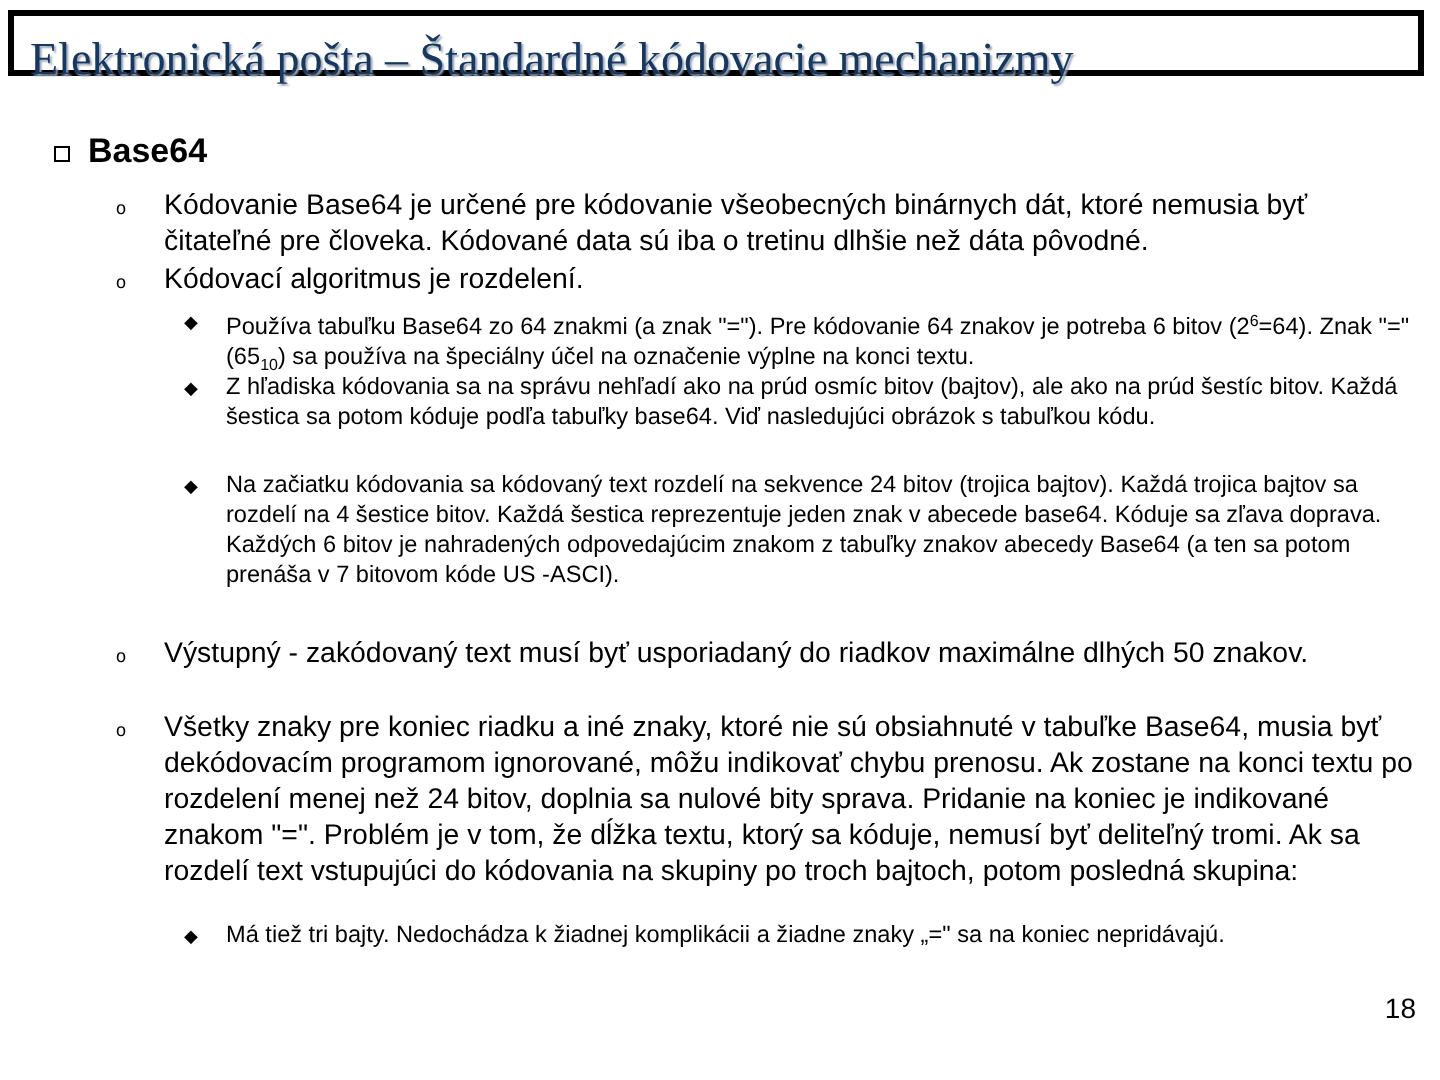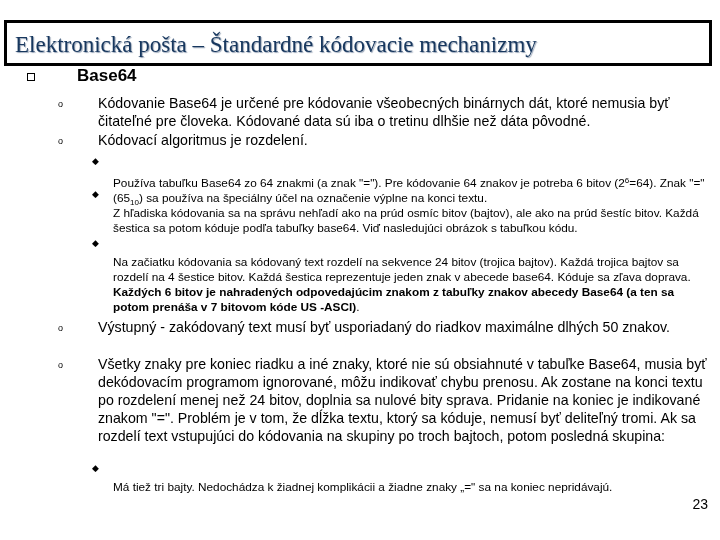--- a/index.html
+++ b/index.html
@@ -1,33 +1,33 @@
 <!DOCTYPE html>
 <html><head>
 <meta charset="utf-8">
 <style>
   html, body { margin: 0; padding: 0; background: #ffffff; }
   body { width: 720px; height: 540px; position: relative; overflow: hidden;
          font-family: "Liberation Sans", sans-serif; color: #000; }
-  .title-box { position: absolute; left: 4px; top: 5px; width: 708px; height: 46px;
-               border: 3px solid #000; box-sizing: border-box; margin-top: 15px; }
+  .title-box { position: absolute; left: 4px; top: 5px; width: 708px; height: 33px;
+               border: 3px solid #000; box-sizing: border-box; }
   .title-text { position: absolute; left: 8px; top: 9px; font-family: "Liberation Serif", serif;
                 font-size: 23px; color: #17375e; text-shadow: 1px 1px 1px #9aa6b8; white-space: nowrap; }
   .l1 { position: absolute; left: 27px; top: 66px; }
   .l1-bullet { position: absolute; left: 0; top: 7px; width: 6px; height: 6px; border: 1.5px solid #000; }
-  .l1-text { position: absolute; left: 17px; top: 0; font-size: 17px; font-weight: bold; white-space: nowrap; margin-left: 33px; }
+  .l1-text { position: absolute; left: 17px; top: 0; font-size: 17px; font-weight: bold; white-space: nowrap; }
   .l2 { position: absolute; left: 58px; width: 650px; font-size: 14.2px; line-height: 18px; }
   .l2-bullet { position: absolute; left: 0; top: 6px; font-size: 9px; line-height: 9px; }
-  .l2-text { margin-left: 40px; display: block; }
+  .l2-text { margin-left: 24px; display: block; }
   .l3 { position: absolute; left: 92px; width: 615px; font-size: 11.8px; line-height: 15px; }
   .l3-bullet { position: absolute; left: 0; top: 1px; font-size: 9px; }
-  .l3-text { margin-left: 21px; display: block; margin-top: 20px; }
+  .l3-text { margin-left: 21px; display: block; }
   sub { font-size: 8px; vertical-align: -3px; }
   sup { font-size: 8px; vertical-align: 4px; }
-  b { font-weight: bold; }
+  b { font-weight: normal; }
   .page-num { position: absolute; right: 12px; top: 496px; font-size: 14px; }
 </style>
 </head>
 <body>
 
 <div class="title-box">
   <div class="title-text">Elektronická pošta – Štandardné kódovacie mechanizmy</div>
 </div>
 
 <div class="l1">
@@ -68,13 +68,13 @@
 <div class="l2" style="top:355px">
   <span class="l2-bullet">o</span>
   <span class="l2-text">Všetky znaky pre koniec riadku a iné znaky, ktoré nie sú obsiahnuté v tabuľke Base64, musia byť dekódovacím programom ignorované, môžu indikovať chybu prenosu. Ak zostane na konci textu po rozdelení menej než 24 bitov, doplnia sa nulové bity sprava. Pridanie na koniec je indikované znakom "=". Problém je v tom, že dĺžka textu, ktorý sa kóduje, nemusí byť deliteľný tromi. Ak sa rozdelí text vstupujúci do kódovania na skupiny po troch bajtoch, potom posledná skupina:</span>
 </div>
 
 <div class="l3" style="top:460px">
   <span class="l3-bullet">◆</span>
   <span class="l3-text">Má tiež tri bajty. Nedochádza k žiadnej komplikácii a žiadne znaky „=" sa na koniec nepridávajú.</span>
 </div>
 
-<div class="page-num">23</div>
+<div class="page-num">18</div>
 
 </body></html>

